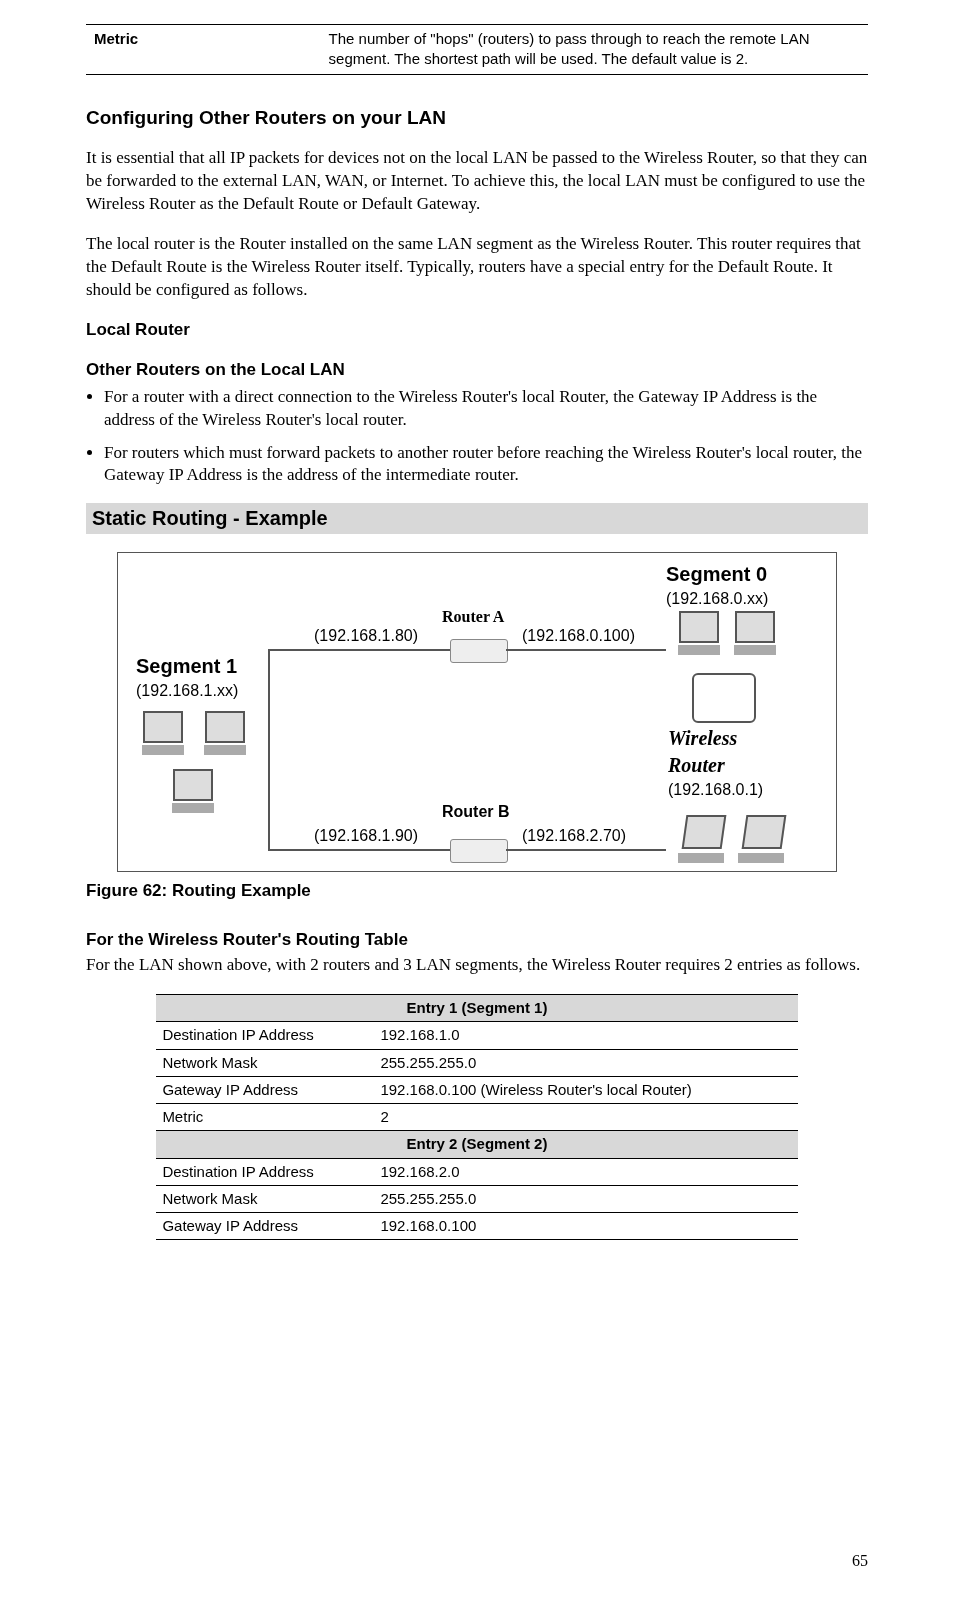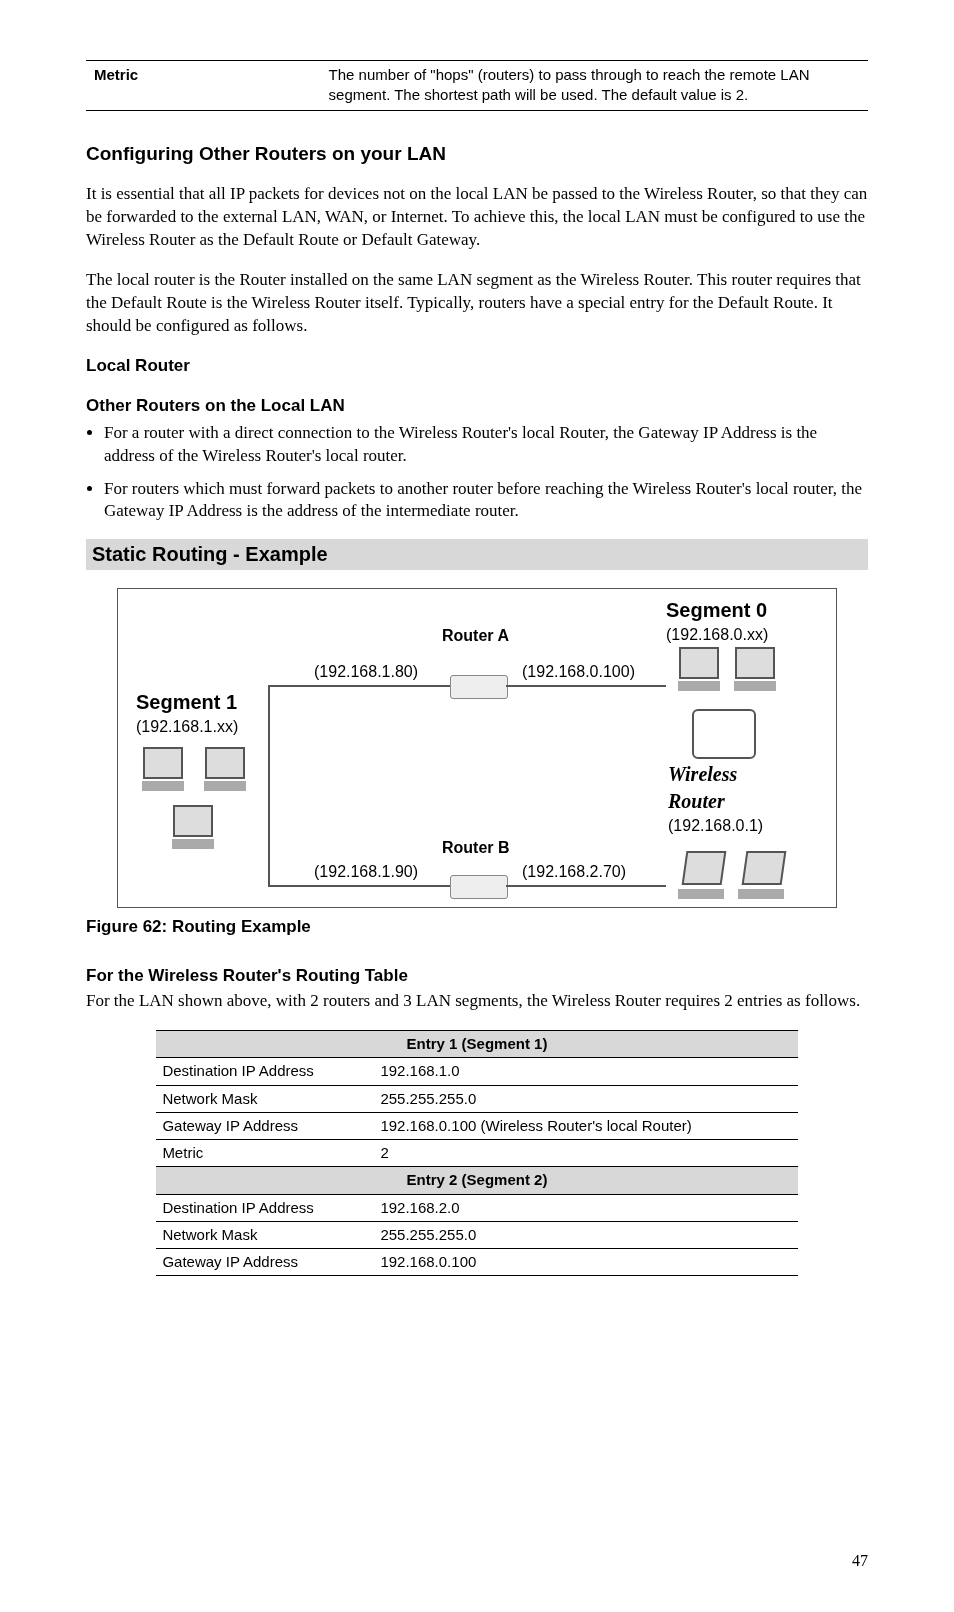--- a/index.html
+++ b/index.html
@@ -8,21 +8,21 @@
     background: #fff;
     font-family: "Times New Roman", Times, serif;
     color: #000;
   }
   .page {
     width: 954px;
     height: 1612px;
     margin: 0 auto;
     position: relative;
     box-sizing: border-box;
-    padding: 60px 86px 0 86px;
+    padding: 24px 86px 0 86px;
     font-size: 17px;
     line-height: 1.35;
   }
 
   
   table.data {
     border-collapse: collapse;
     width: 100%;
     margin-bottom: 30px;
   }
@@ -272,21 +272,21 @@
       </div>
     <div class="pc" style="left:86px; top:158px;">
         <div class="mon"></div>
         <div class="base"></div>
       </div>
     <div class="pc" style="left:54px; top:216px;">
         <div class="mon"></div>
         <div class="base"></div>
       </div>
 
-    <div class="dlabel" style="left:324px; top:36px; font-weight:bold;">Router A</div>
+    <div class="dlabel" style="left:324px; top:53px; font-weight:bold;font-family:Liberation Serif, serif;">Router A</div>
     <div class="dlabel" style="left:196px; top:72px;">(192.168.1.80)</div>
     <div class="router" style="left:332px; top:86px;"></div>
     <div class="dlabel" style="left:404px; top:72px;">(192.168.0.100)</div>
 
     <div class="dlabel" style="left:324px; top:248px; font-weight:bold;">Router B</div>
     <div class="dlabel" style="left:196px; top:272px;">(192.168.1.90)</div>
     <div class="router" style="left:332px; top:286px;"></div>
     <div class="dlabel" style="left:404px; top:272px;">(192.168.2.70)</div>
 
     <div class="vline" style="left:150px; top:96px; height:200px;"></div>
@@ -343,14 +343,14 @@
         <td>255.255.255.0</td>
       </tr>
       <tr>
         <td>Gateway IP Address</td>
         <td>192.168.0.100</td>
       </tr>
     </tbody>
       </table>
   </div>
 
-  <div class="pagenum">47</div>
+  <div class="pagenum">65</div>
 </div>
 
 </body></html>

